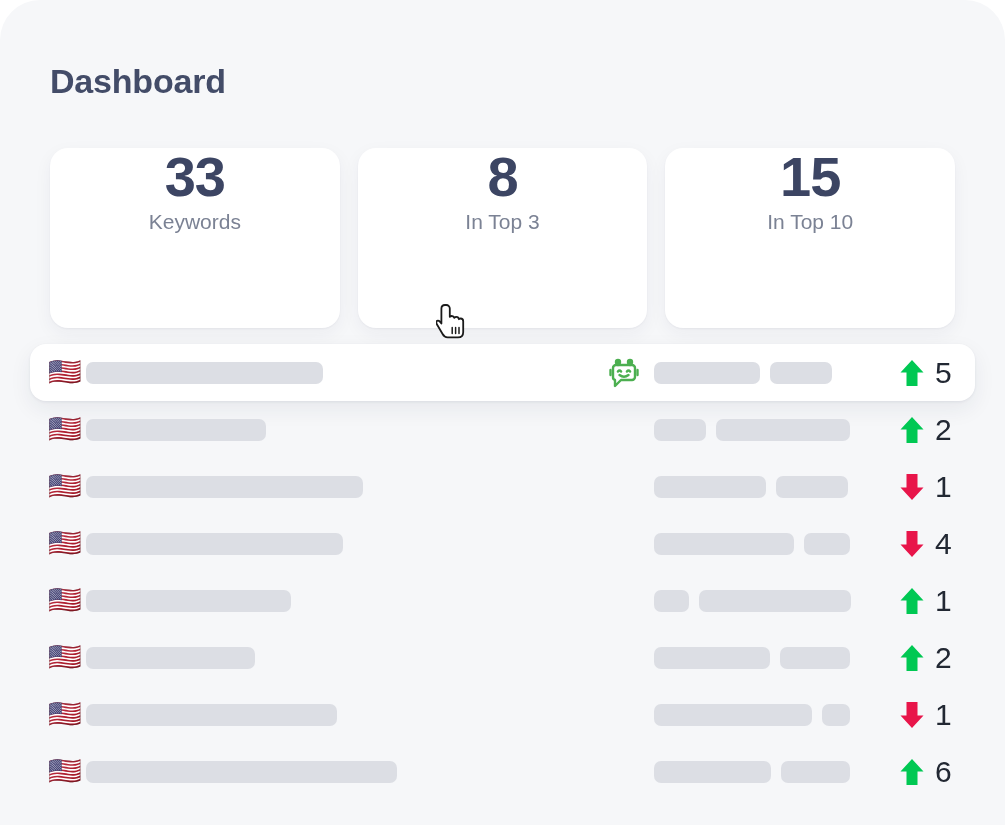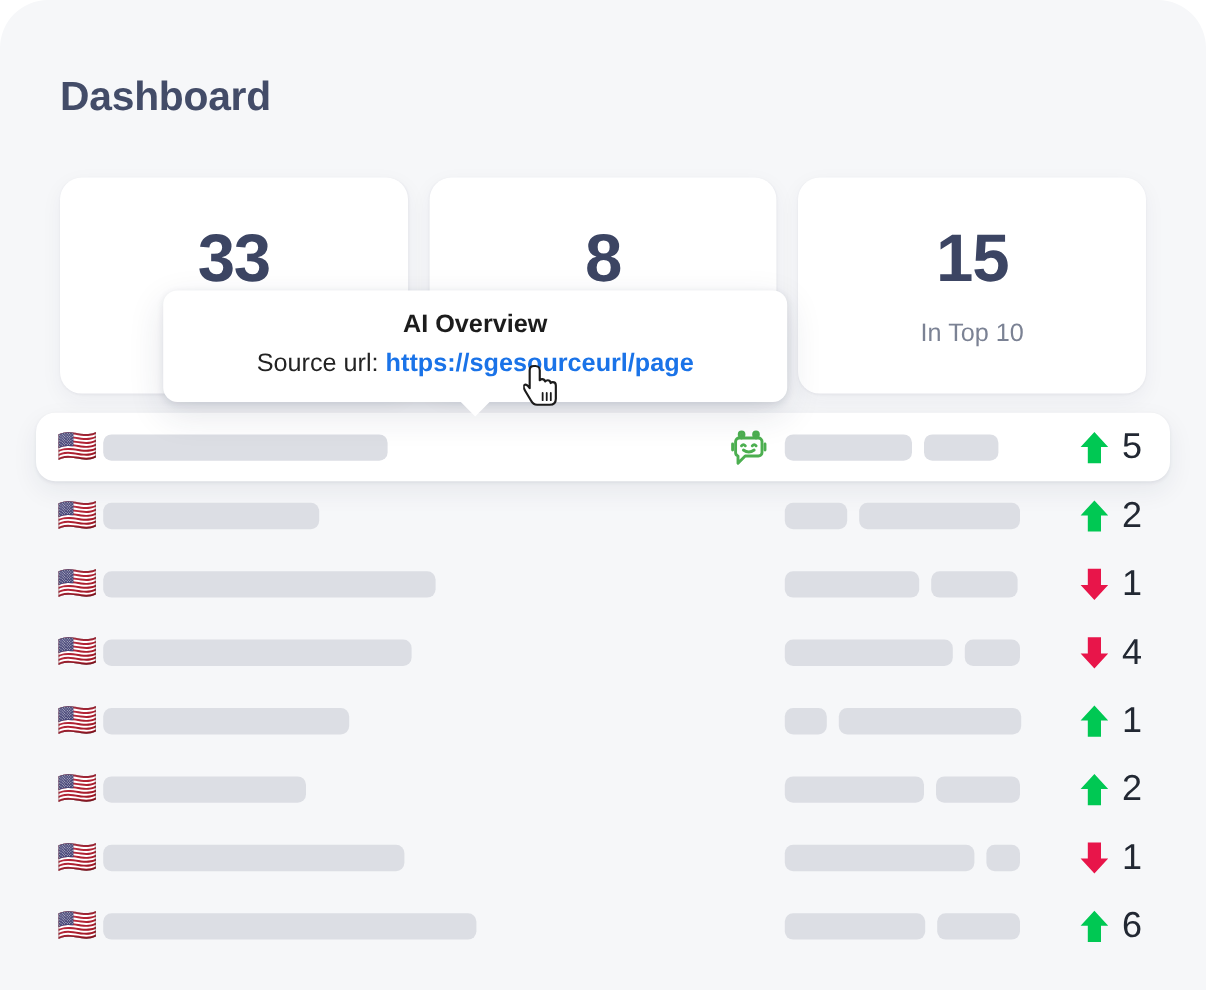--- a/index.html
+++ b/index.html
@@ -46,22 +46,22 @@
     gap: 18px;
   }
   .stat-card {
     flex: 1 1 0;
     background: #ffffff;
     border-radius: 18px;
     box-shadow: 0 1px 2px rgba(30, 40, 70, .05), 0 6px 18px rgba(30, 40, 70, .05);
     display: flex;
     flex-direction: column;
     align-items: center;
-    justify-content: center;
-    gap: 20px;
+    justify-content: flex-start;
+    gap: 2px;
   }
   .stat-value {
     font-size: 56px;
     font-weight: 700;
     letter-spacing: -1px;
     color: #3c4563;
     line-height: 1.05;
   }
   .stat-label {
     font-size: 21px;
@@ -378,27 +378,20 @@
           <span>
             <svg width="26" height="30" viewBox="0 0 26 30" class="arrow-glyph">
               <path d="M13 2 L24.5 14.5 L18.5 14.5 L18.5 28 L7.5 28 L7.5 14.5 L1.5 14.5 Z" fill="#00c853"></path>
             </svg>
           </span>
           <span class="delta-num">6</span>
         </div>
       </div>
     </div>
 
-  <div class="tooltip">
-    <div class="tooltip-title">AI Overview</div>
-    <div class="tooltip-body">
-      <span>Source url:</span>
-      <a class="tooltip-link" href="#">https://sgesourceurl/page</a>
-    </div>
-  </div>
 
   <div class="cursor-ptr">
     <svg width="34" height="40" viewBox="0 0 34 40">
       <path d="M9 2 C6.8 2 5.4 3.5 5.4 5.6 L5.4 20.5 L3.9 18.6 C2.6 17.1 0.9 17.3 0.4 18.7
                C0 19.8 0.6 21 1.6 22.6 L6.6 31 C7.7 33 9.3 34.3 11.6 34.3 L22 34.3
                C25.2 34.3 27.2 32.3 27.2 29.2 L27.2 18.3 C27.2 16.6 26.2 15.5 24.6 15.5
                C23.9 15.5 23.3 15.8 22.9 16.2 C22.7 14.8 21.8 13.9 20.4 13.9
                C19.5 13.9 18.8 14.3 18.3 14.9 C17.9 13.7 17 13 15.8 13
                C15 13 14.3 13.3 13.8 13.8 L13.8 5.6 C13.8 3.5 12.4 2 10.2 2 Z" fill="#ffffff" stroke="#1b1b1b" stroke-width="1.8" stroke-linejoin="round"></path>
       <path d="M16.2 24.5 L16.2 30.5 M19.6 24.5 L19.6 30.5 M23 24.5 L23 30.5" stroke="#1b1b1b" stroke-width="1.5" stroke-linecap="round"></path>

